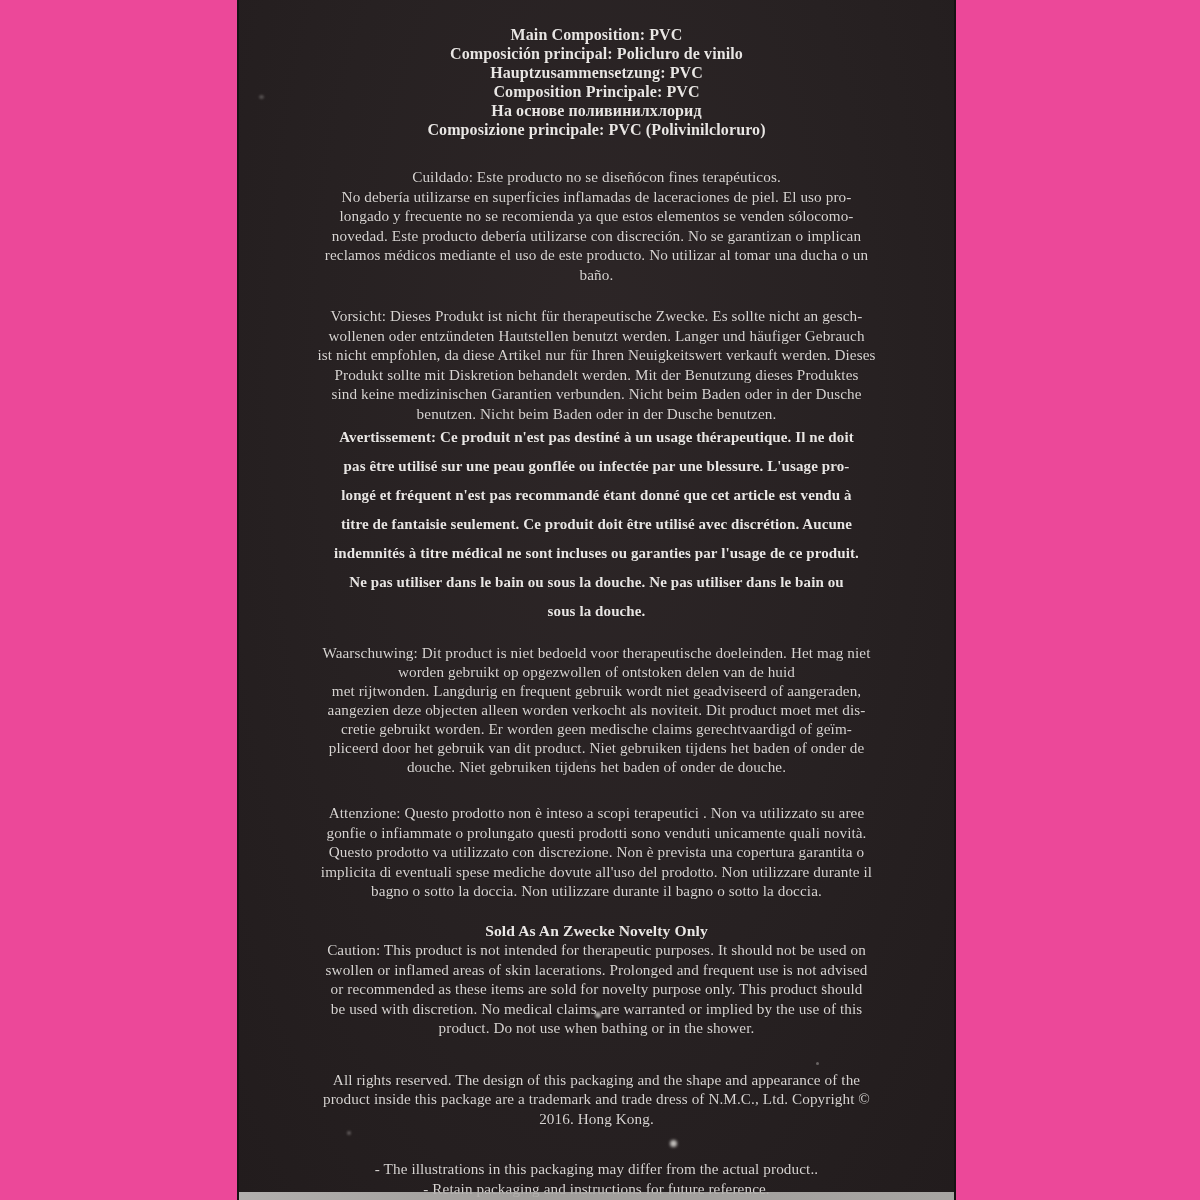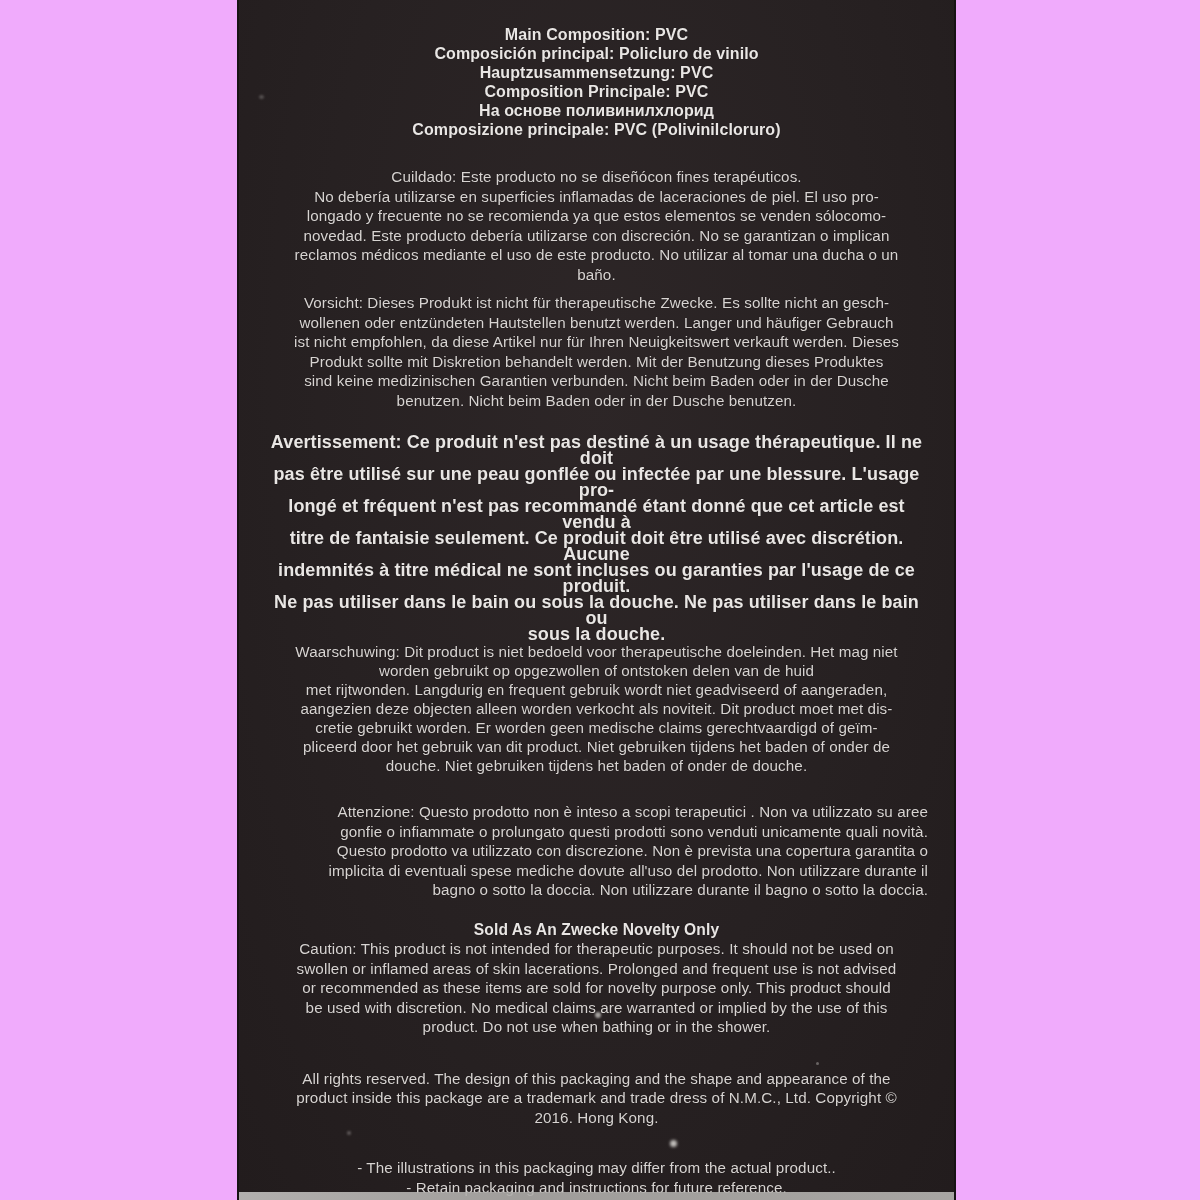--- a/index.html
+++ b/index.html
@@ -8,21 +8,22 @@
     background: #ffffff;
     width: 1200px;
     height: 1200px;
     overflow: hidden;
     font-family: "Liberation Sans", sans-serif;
   }
   .photo-stage {
     position: relative;
     width: 1200px;
     height: 1200px;
-    background: #f0abfc;
+    background: #ec4899;
+    font-family: Liberation Serif, serif;
   }
   .panel {
     position: absolute;
     left: 237px;
     top: 0;
     width: 719px;
     height: 1200px;
     background: radial-gradient(ellipse at 50% 32%, #2d2627 0%, #272122 55%, #221c1d 100%);
     border-left: 2px solid #171314;
     border-right: 2px solid #171314;
@@ -39,25 +40,25 @@
     line-height: 19.5px;
     letter-spacing: 0.1px;
     color: #d8d4d2;
     text-shadow: 0 0 1px rgba(0,0,0,0.6);
   }
   .bold {
     font-weight: bold;
     color: #e9e6e4;
   }
   .b-comp { font-size: 16px; line-height: 19px; margin-bottom: 28px; }
-  .b-es   { margin-bottom: 9px; }
-  .b-de   { margin-bottom: 24px; }
-  .b-fr   { font-size: 18px; line-height: 16px; }
+  .b-es   { margin-bottom: 22px; }
+  .b-de   { }
+  .b-fr   { font-size: 15px; line-height: 29px; margin-bottom: 17px; }
   .b-nl   { line-height: 19px; margin-bottom: 27px; }
-  .b-it   { margin-bottom: 20px; text-align: right; }
+  .b-it   { margin-bottom: 20px; }
   .b-head { font-size: 15.6px; line-height: 19.5px; margin-bottom: 0; }
   .b-en   { margin-bottom: 32px; }
   .b-copy { margin-bottom: 6px; }
   .b-note { margin-bottom: 0; margin-top: 31px; }
   .bottom-edge {
     position: absolute;
     left: 0;
     bottom: 0;
     width: 100%;
     height: 8px;

